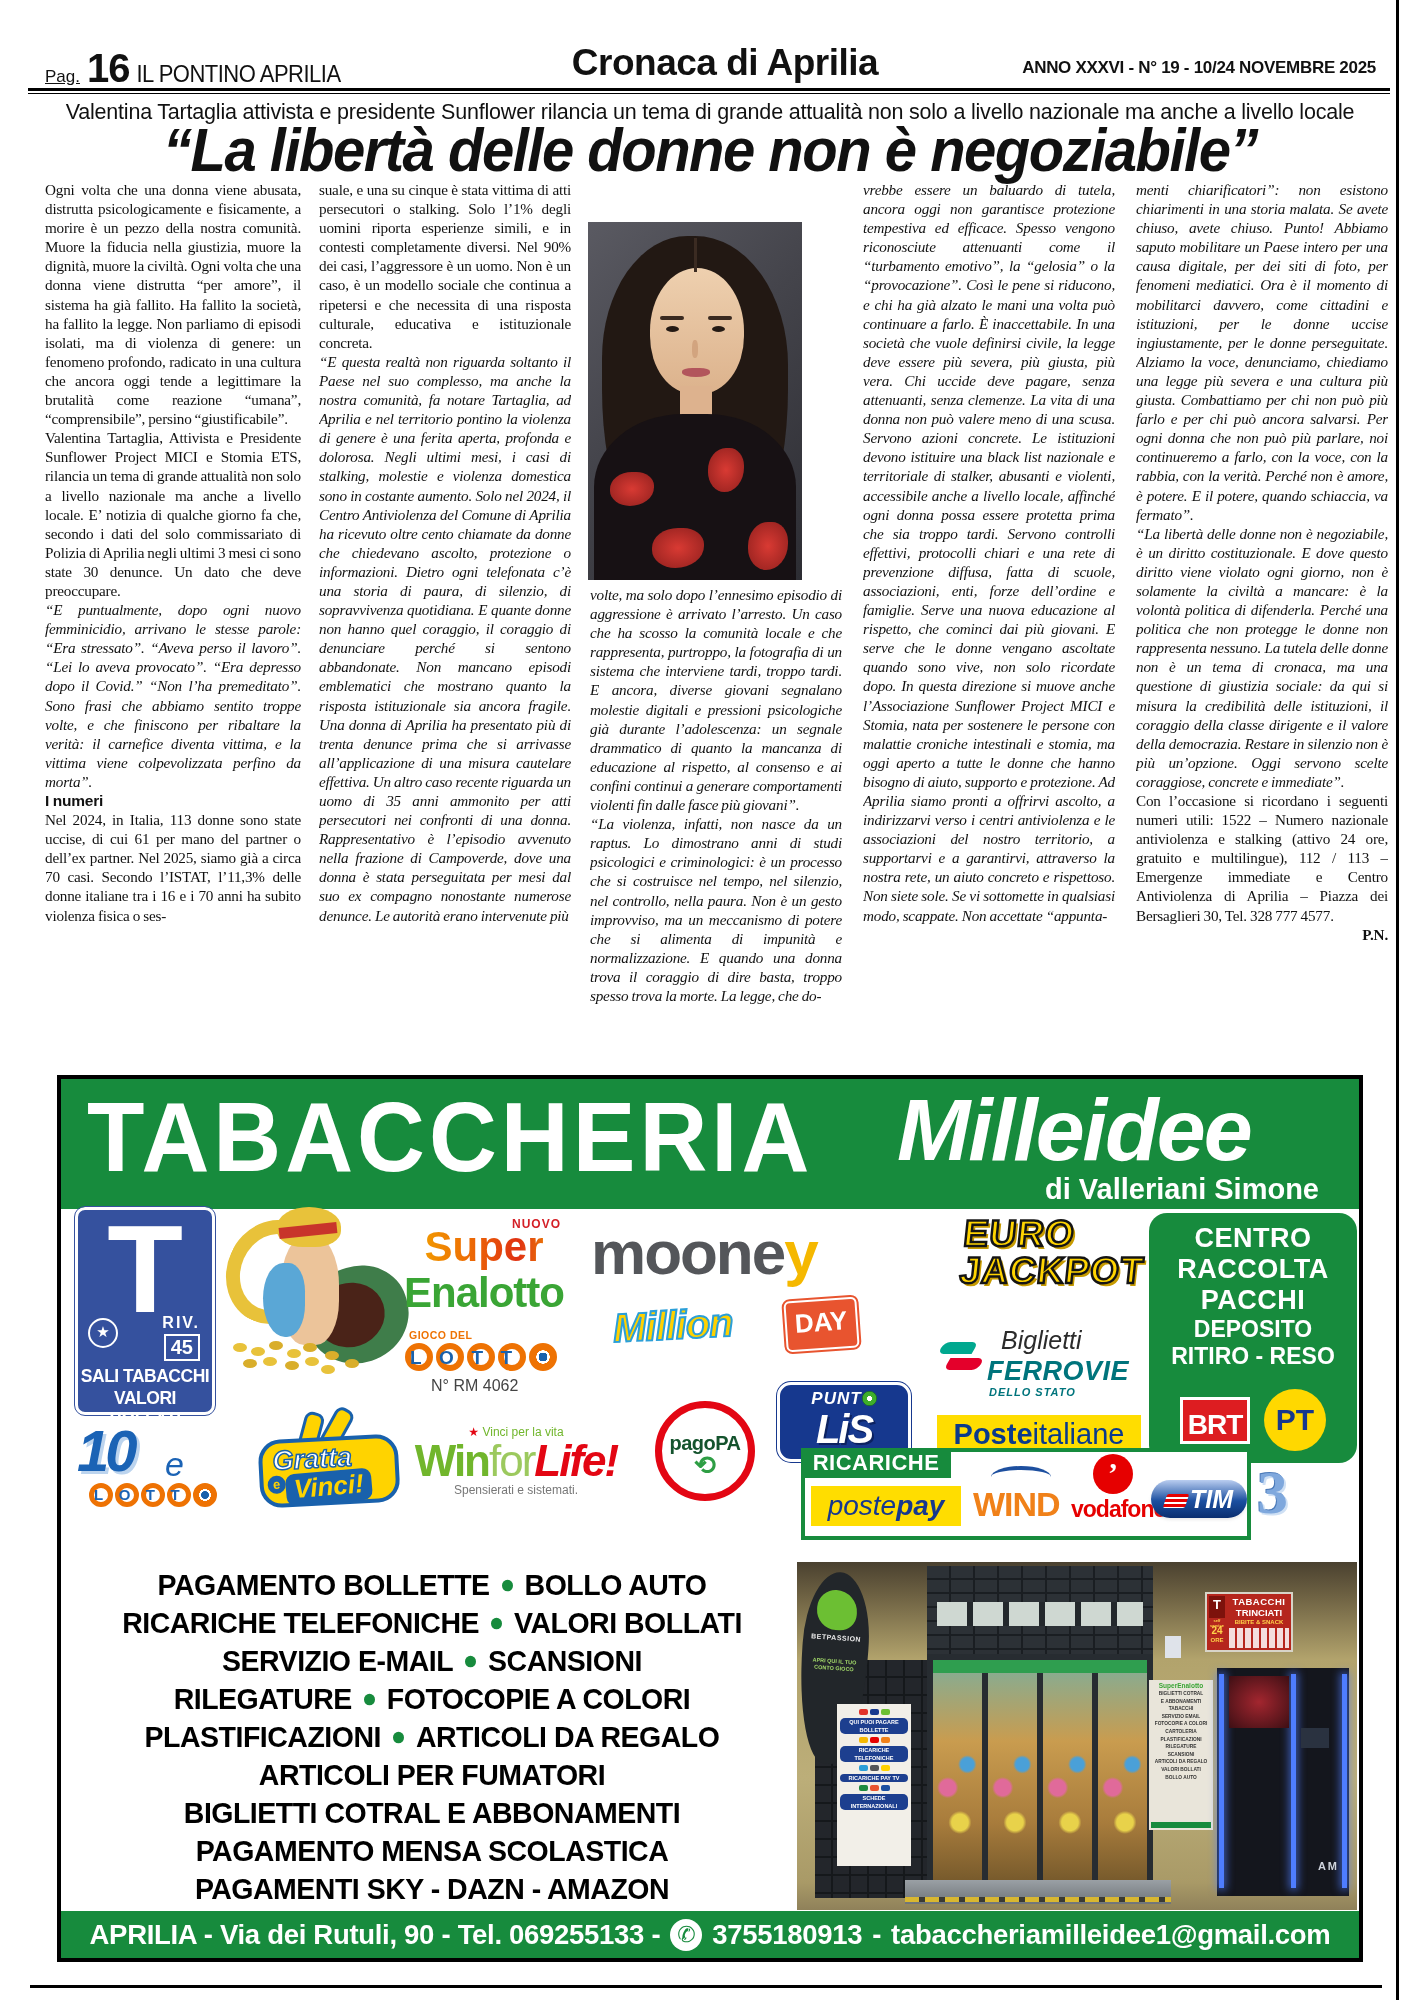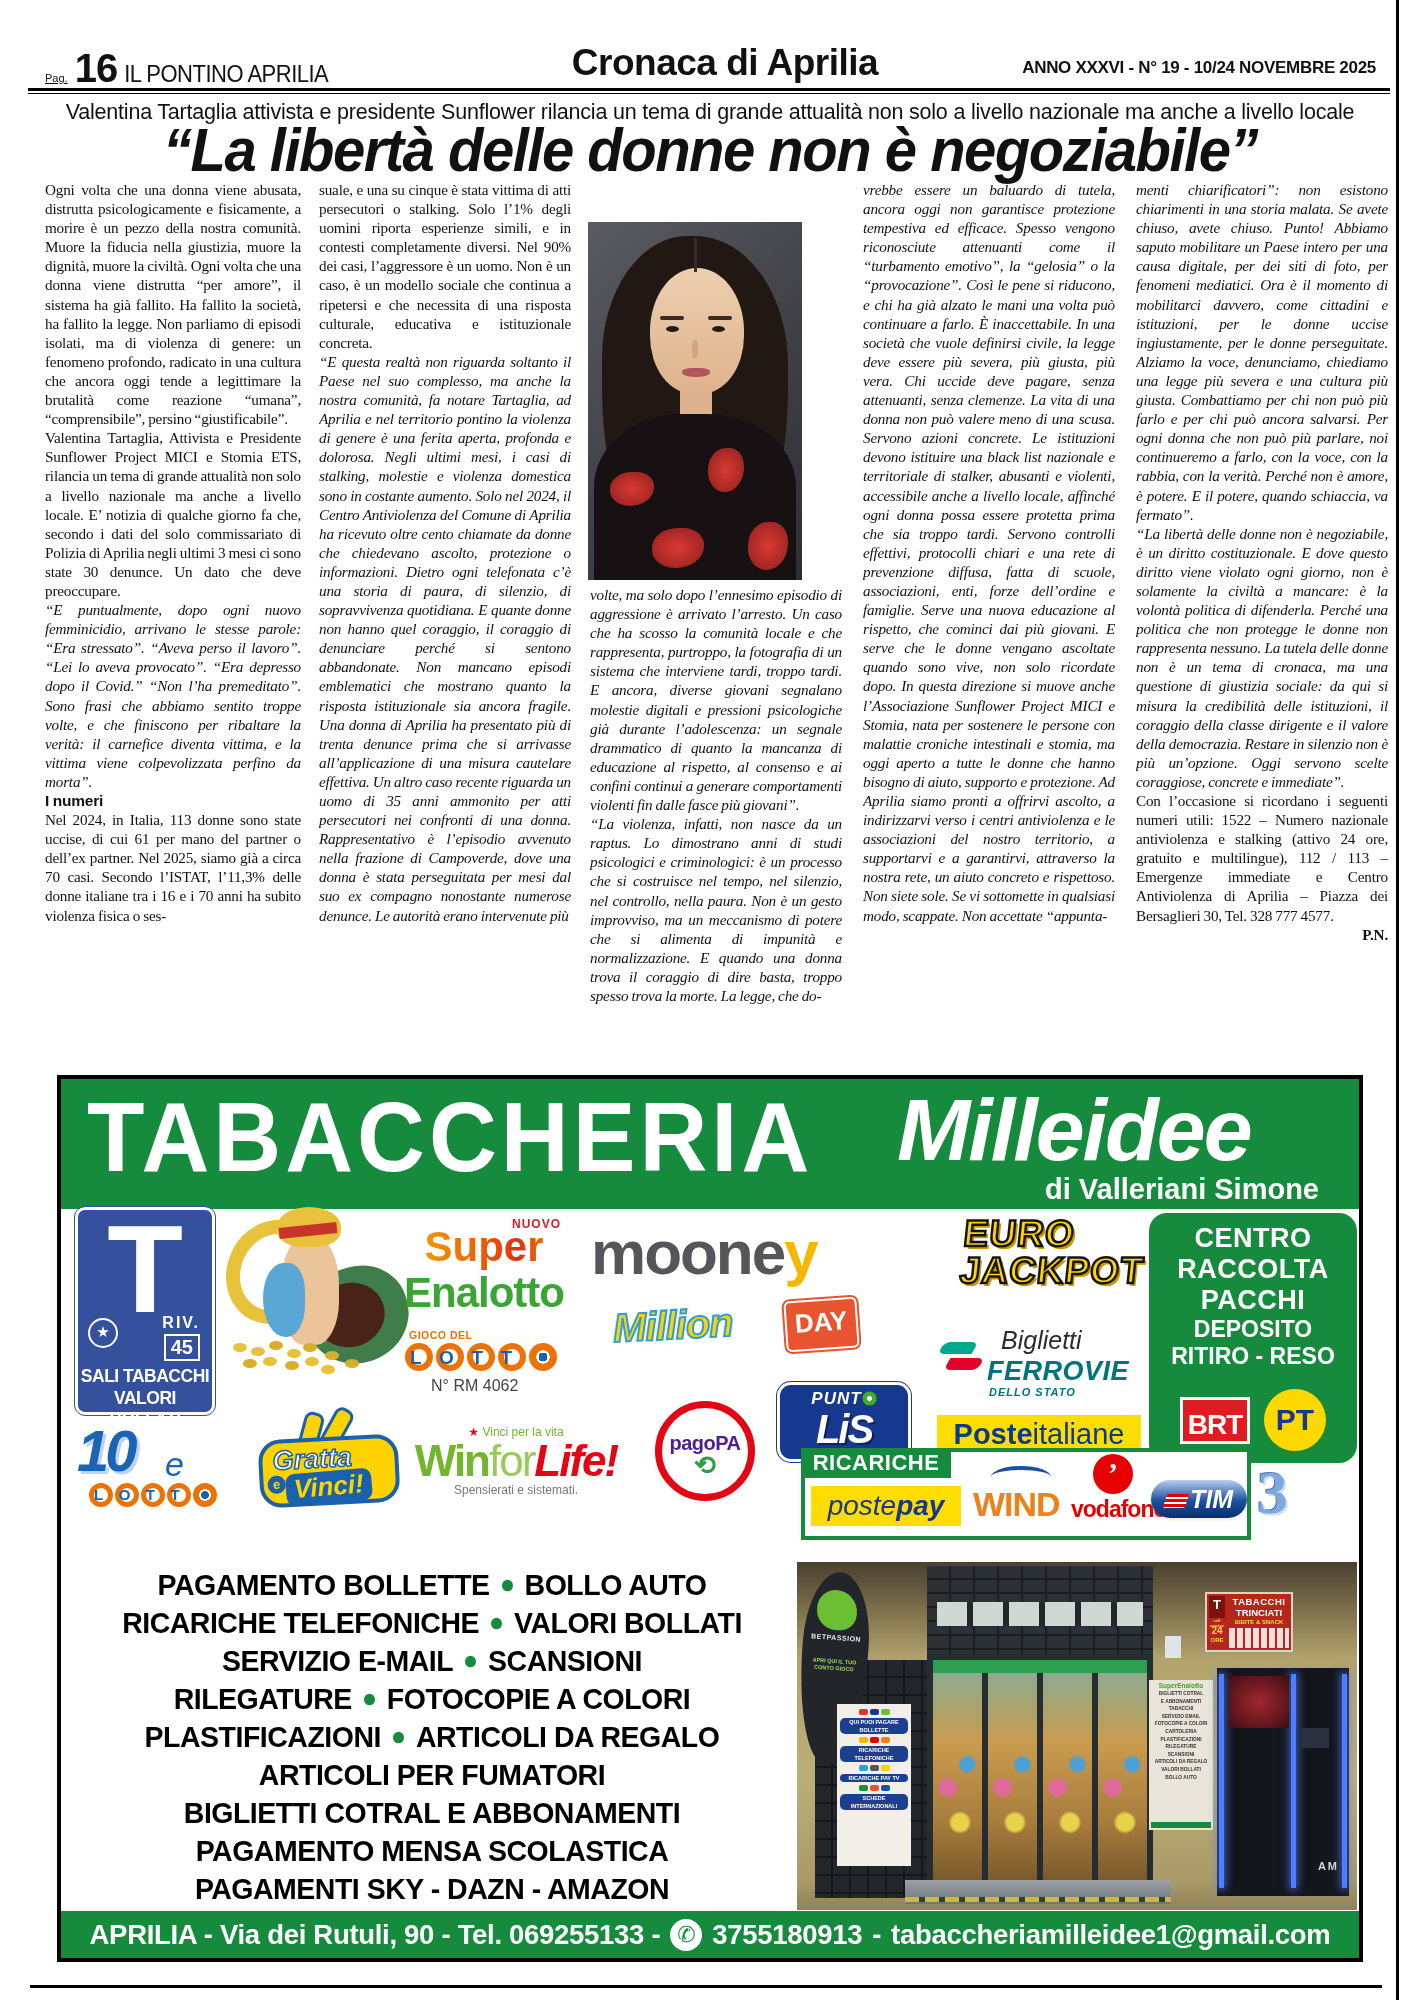--- a/index.html
+++ b/index.html
@@ -7,21 +7,21 @@
         font-family:"Liberation Serif",serif;color:#111;}
   .abs{position:absolute;}
 
   
   .edge-right{left:1396px;top:0;width:3px;height:2000px;background:#000;}
   .edge-bottom{left:30px;top:1985px;width:1352px;height:3px;background:#000;}
 
   
   .hdr-left{left:45px;top:46px;display:flex;align-items:baseline;gap:7px;
             font-family:"Liberation Sans",sans-serif;}
-  .hdr-pag{font-size:11px;text-decoration:underline;}
+  .hdr-pag{font-size:17px;text-decoration:underline;}
   .hdr-num{font-size:40px;font-weight:700;letter-spacing:-1px;}
   .hdr-paper{font-size:22px;letter-spacing:-0.5px;transform:scaleY(1.05);}
   .hdr-center{left:0;right:0;top:42px;text-align:center;
               font-family:"Liberation Sans",sans-serif;font-size:37px;font-weight:700;letter-spacing:-0.5px;padding-left:30px;}
   .hdr-right{right:44px;top:58px;font-family:"Liberation Sans",sans-serif;
              font-size:17px;font-weight:600;letter-spacing:-0.3px;margin-left:12px;}
   .rule-a{left:28px;top:88px;width:1362px;height:3px;background:#000;}
   .rule-b{left:28px;top:93px;width:1362px;height:1px;background:#000;}
 
   .kicker{left:0;right:0;top:100px;text-align:center;
@@ -158,21 +158,21 @@
         color:#fff;font-family:"Liberation Sans",sans-serif;font-style:italic;text-align:center;
         border:3px solid #fff;box-shadow:0 0 0 1px #16388e;box-sizing:border-box;}
   .plis-top{margin-top:4px;font-size:17px;font-weight:700;letter-spacing:1px;}
   .plis-o{display:inline-block;width:15px;height:15px;border-radius:50%;vertical-align:-2px;
           background:radial-gradient(circle,#fff 0 22%,#3fae2a 26% 62%,#1d7a1a 66%);color:transparent;overflow:hidden;font-size:10px;}
   .plis-lis{font-size:40px;font-weight:700;letter-spacing:-2px;line-height:40px;text-shadow:2px 2px 0 #0c2260;}
 
   
   .ppa{left:594px;top:322px;width:100px;height:100px;border:7px solid #e30613;border-radius:50%;
        box-sizing:border-box;font-family:"Liberation Sans",sans-serif;text-align:center;}
-  .ppa-txt{margin-top:24px;font-size:20px;font-weight:700;color:#4c1d95;letter-spacing:-0.5px;}
+  .ppa-txt{margin-top:24px;font-size:20px;font-weight:700;color:#14532d;letter-spacing:-0.5px;}
   .ppa-arrow{font-size:26px;color:#2e9e44;line-height:20px;font-weight:700;}
 
   
   .diec{left:12px;top:342px;width:176px;height:104px;font-family:"Liberation Sans",sans-serif;}
   .diec-10{position:absolute;left:4px;top:-4px;font-size:58px;font-weight:700;font-style:italic;color:#1b63b5;
            text-shadow:3px 3px 0 #bcd4ee;letter-spacing:-4px;}
   .diec-e{position:absolute;left:92px;top:24px;font-size:34px;font-style:italic;color:#1b63b5;}
   .diec-rings{position:absolute;left:16px;top:62px;display:flex;gap:2px;}
   .diec-rings .ring{width:24px;height:24px;border-width:5px;}
   .diec-word{position:absolute;left:21px;top:65px;font-size:15px;font-weight:700;color:#1b63b5;letter-spacing:15.5px;}

